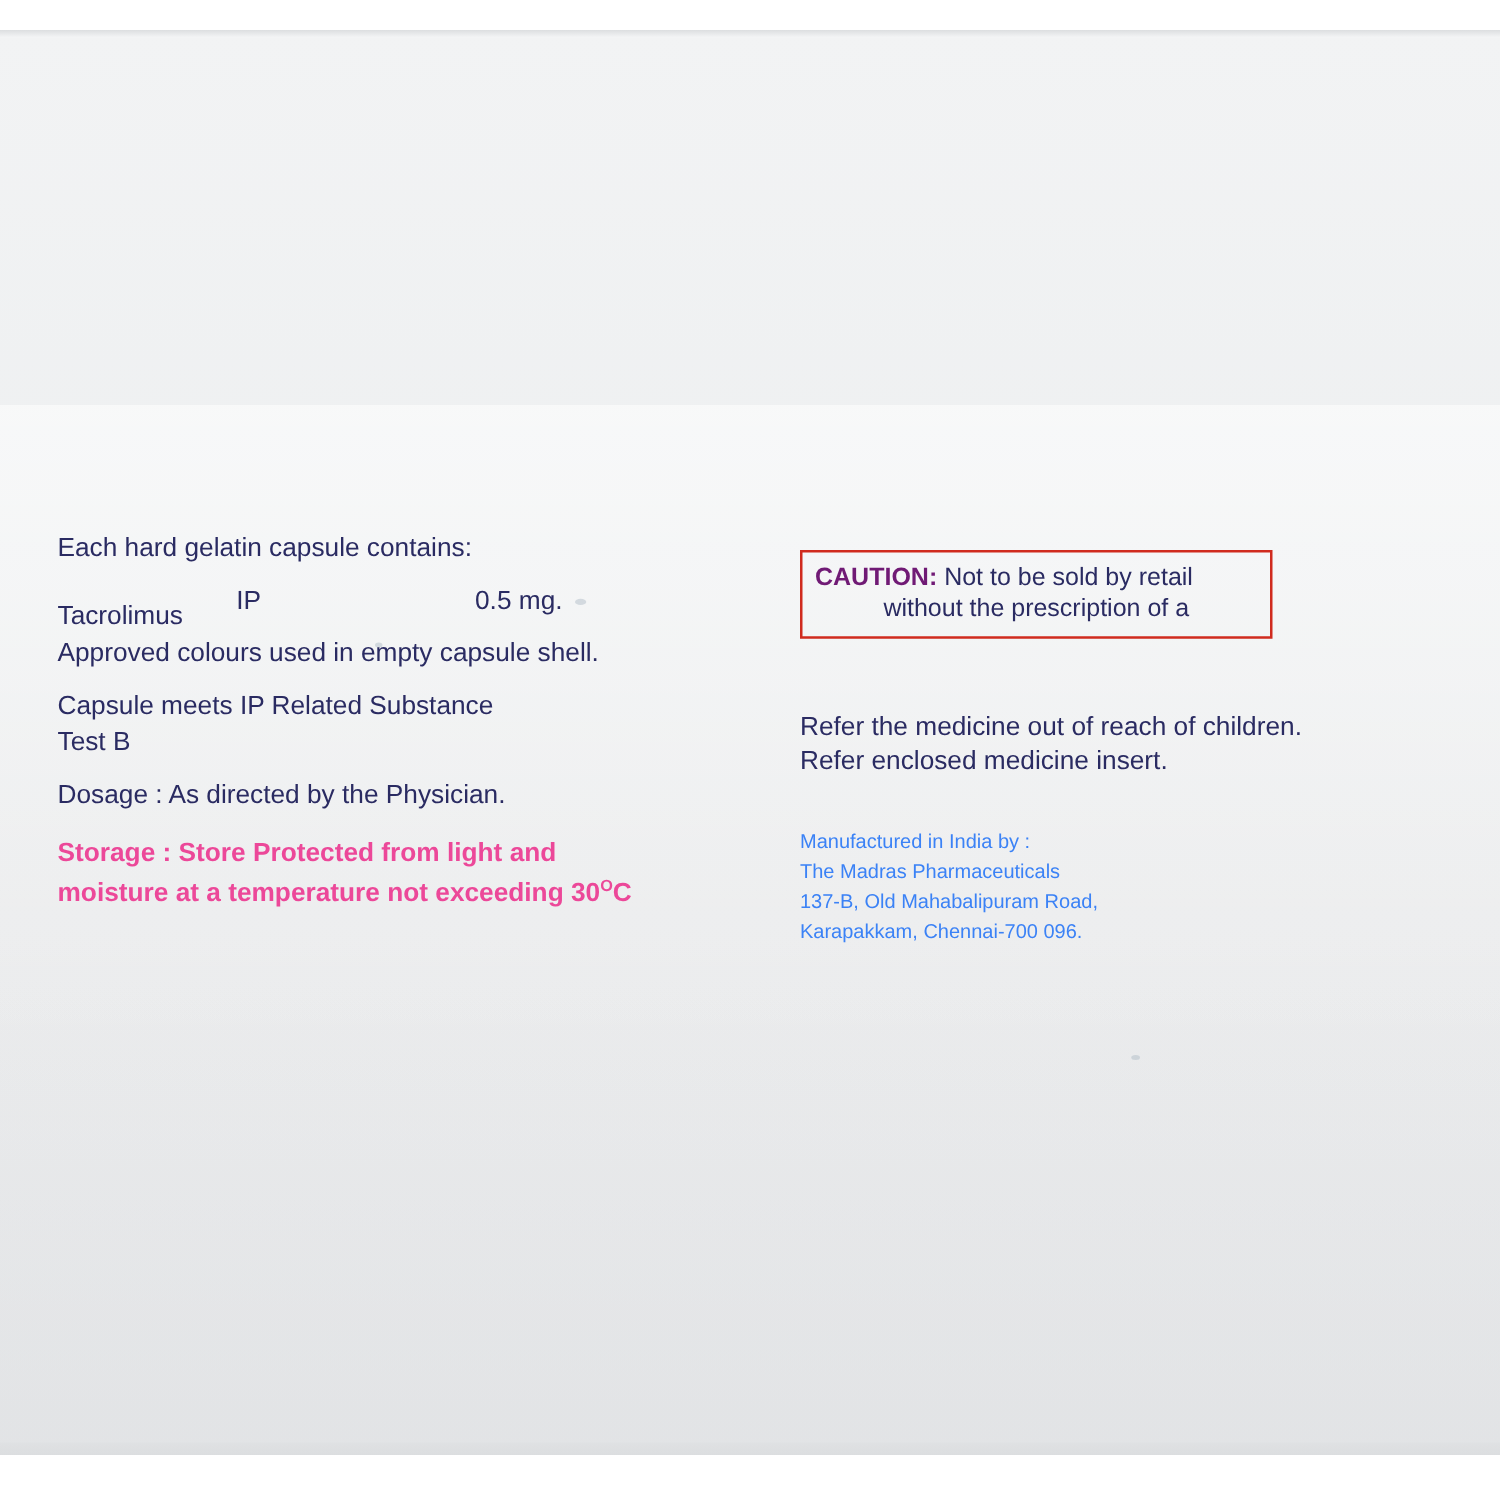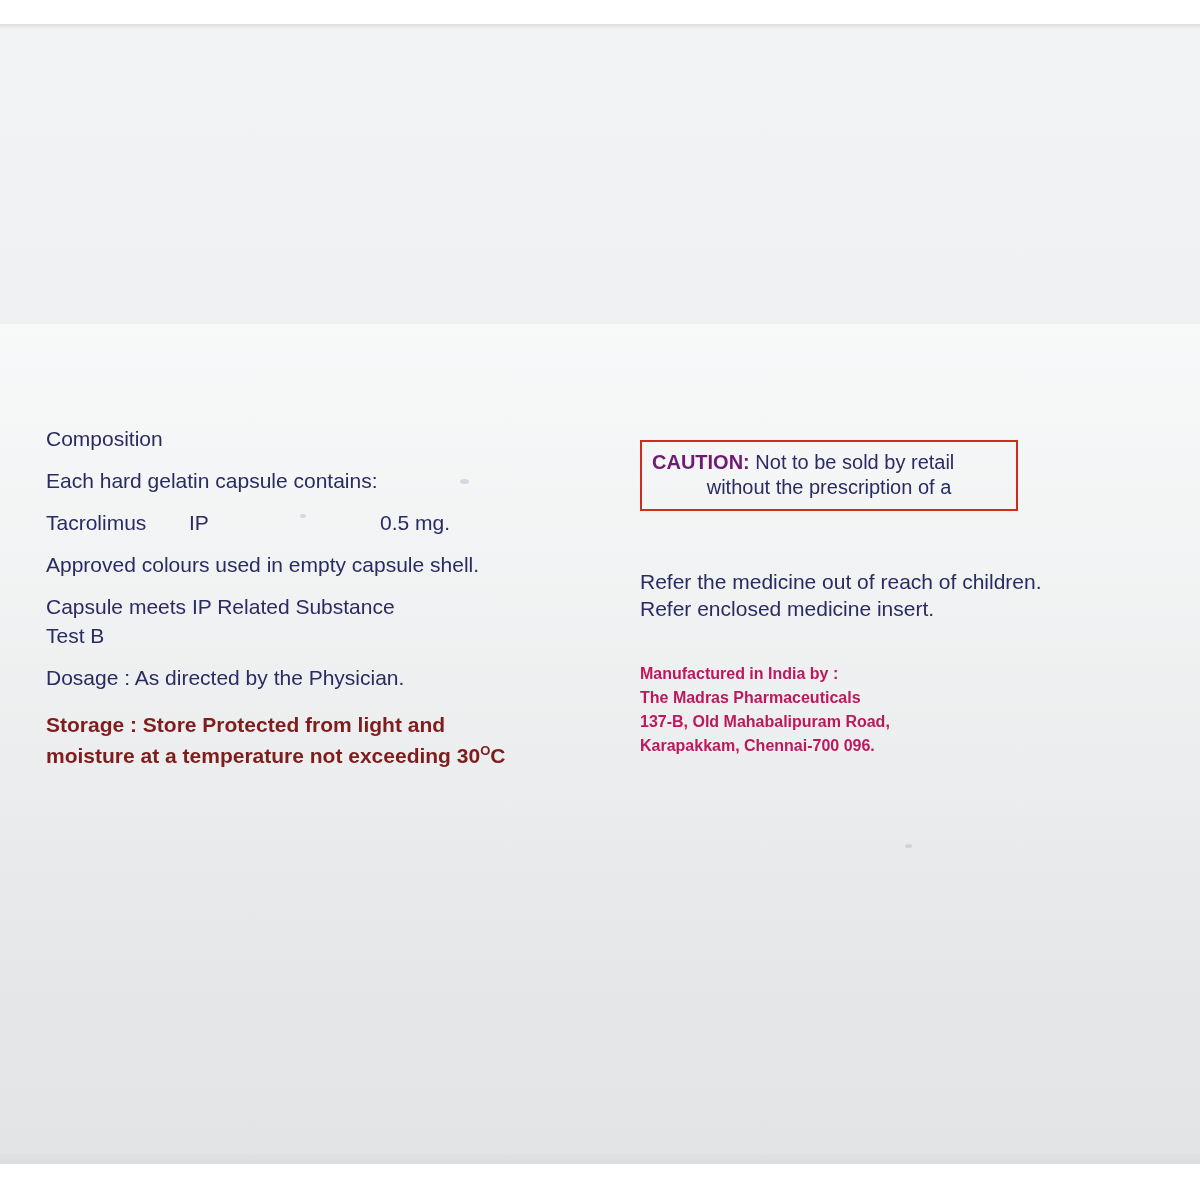--- a/index.html
+++ b/index.html
@@ -98,30 +98,30 @@
 
   .comp-row {
     display: block;
     font-size: 21px;
     line-height: 25px;
     color: #2a2b62;
     margin-bottom: 17px;
     position: relative;
     height: 25px;
   }
-  .comp-name { position: absolute; left: 0; top: 0; }
+  .comp-name { position: absolute; left: 0; top: 12px; }
   .comp-ip   { position: absolute; left: 143px; top: 0; }
   .comp-str  { position: absolute; left: 334px; top: 0; }
 
   .storage {
     margin-top: 22px;
     font-size: 21px;
     line-height: 26px;
     font-weight: bold;
-    color: #7f1d1d;
+    color: #ec4899;
   }
   .storage .sup {
     font-size: 13px;
     vertical-align: super;
   }
 
   
   .caution-box {
     position: absolute;
     left: 640px;
@@ -158,23 +158,22 @@
 
   .mfg-block {
     position: absolute;
     left: 640px;
     top: 662px;
     width: 420px;
   }
   .mfg-line {
     font-size: 16px;
     line-height: 24px;
-    color: #be185d;
+    color: #3b82f6;
     white-space: nowrap;
-    font-weight: bold;
   }
 
   
   .speck {
     position: absolute;
     background: rgba(170,185,195,0.45);
     border-radius: 50%;
   }
 </style>
 </head>
@@ -187,21 +186,20 @@
     <div class="panel-bottom-edge"></div>
     <div class="shade-a"></div>
     <div class="shade-b"></div>
 
     <div class="speck" style="left:460px; top:455px; width:9px; height:5px;"></div>
     <div class="speck" style="left:300px; top:490px; width:6px; height:4px;"></div>
     <div class="speck" style="left:905px; top:820px; width:7px; height:4px;"></div>
   </div>
 
   <div class="text-block left-col">
-    <div class="line">Composition</div>
     <div class="line">Each hard gelatin capsule contains:</div>
 
     <div class="comp-row">
       <span class="comp-name">Tacrolimus</span>
       <span class="comp-ip">IP</span>
       <span class="comp-str">0.5 mg.</span>
     </div>
 
     <div class="line">Approved colours used in empty capsule shell.</div>
 

